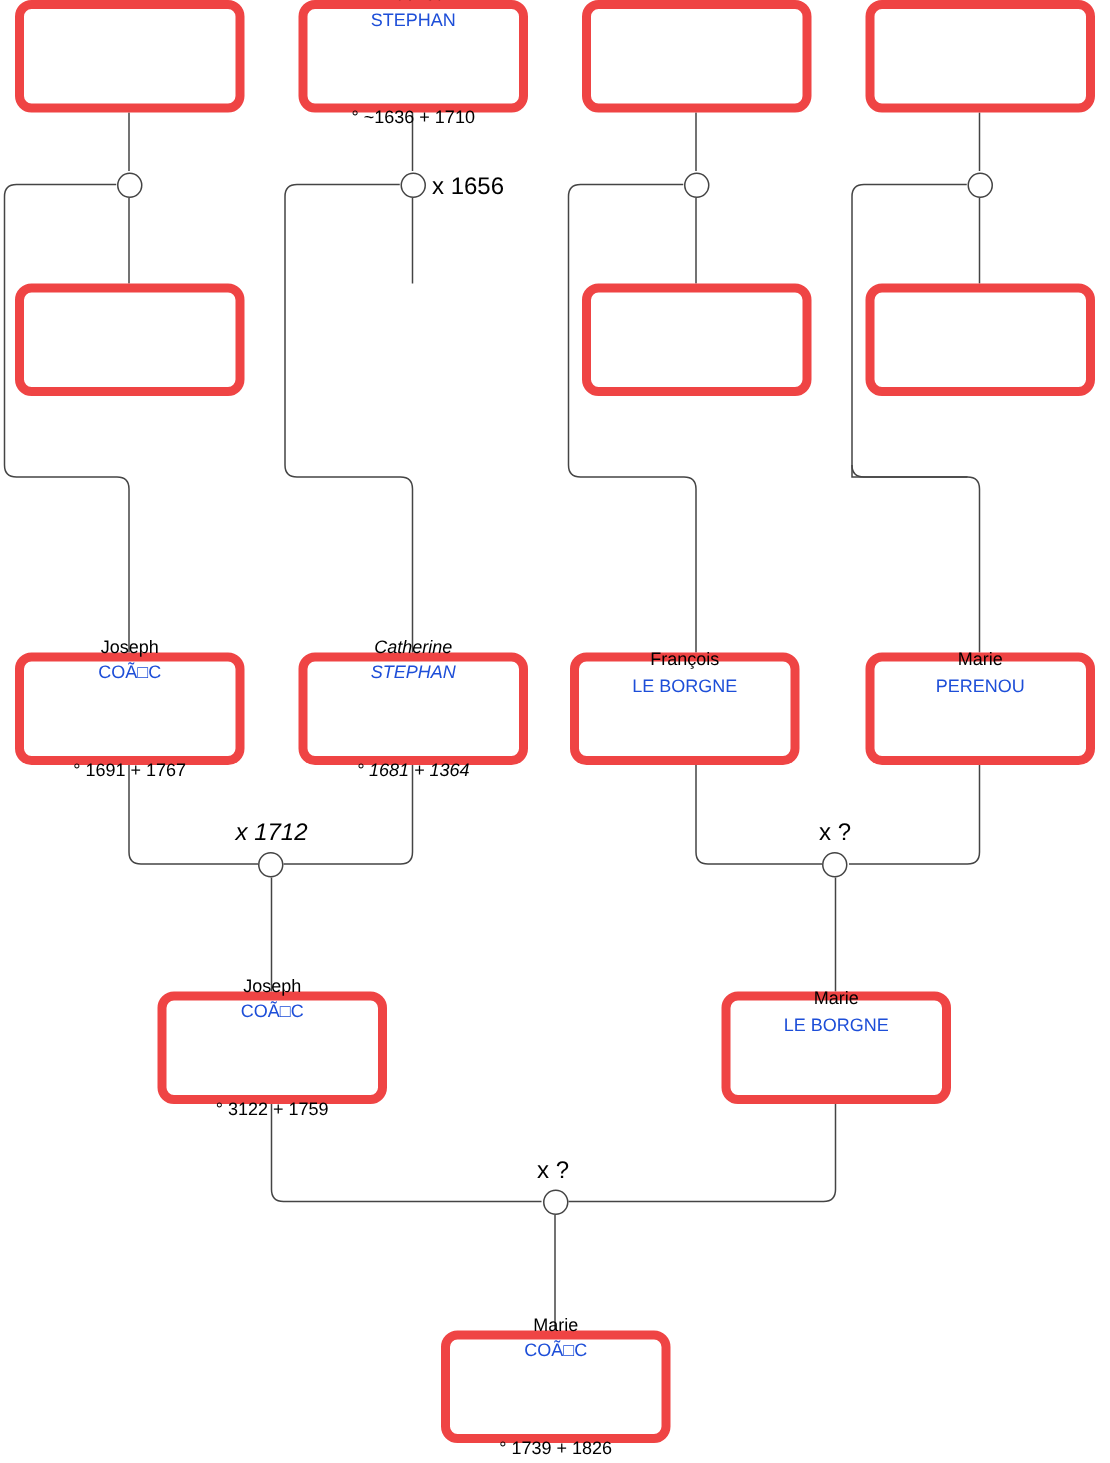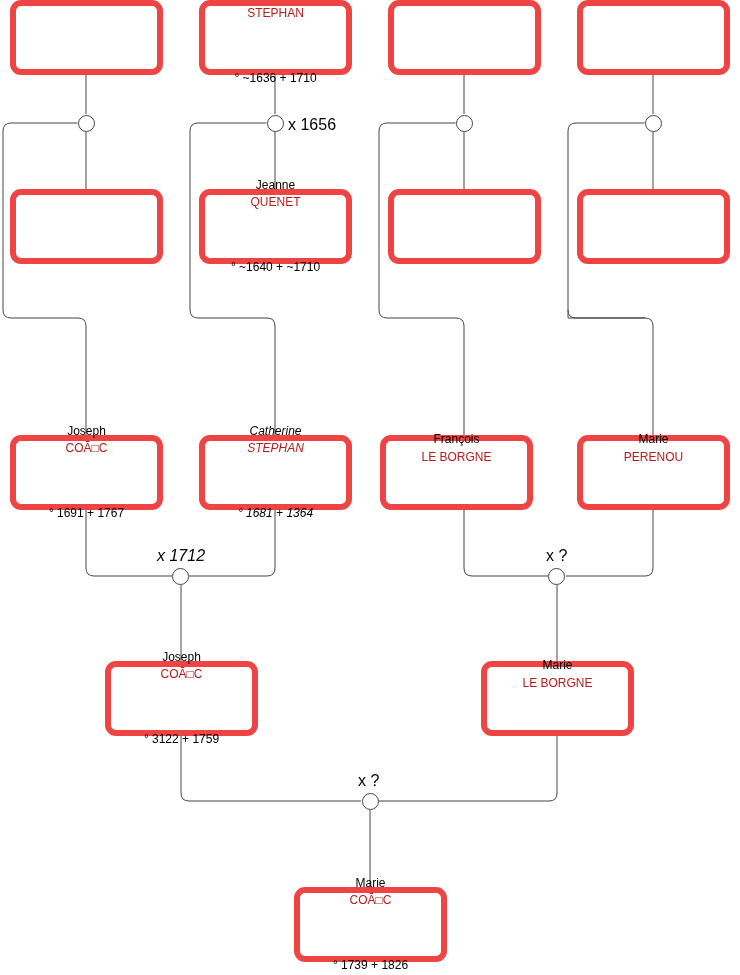--- a/index.html
+++ b/index.html
@@ -44,21 +44,21 @@
     justify-content: center;
     line-height: 1.42;
   }
   .node-box .nm {
     font-size: 12px;
     color: #000000;
     white-space: nowrap;
   }
   .node-box .sn {
     font-size: 12px;
-    color: #b91c1c;
+    color: #1d4ed8;
     white-space: nowrap;
   }
   .node-box .dt {
     font-size: 12px;
     color: #000000;
     white-space: nowrap;
     margin-top: 48px;
   }
 
   .union-dot {
@@ -149,25 +149,20 @@
 
   <div class="union-dot" style="left:644.5px; top:114.5px;"></div>
   <span class="union-label" style="left:666px; top:116px;"></span>
 
   <div class="node-box empty" style="left:10px; top:189px;">
     
     
     
   </div>
 
-  <div class="node-box" style="left:199px; top:189px;">
-    <span class="nm">Jeanne</span>
-    <span class="sn">QUENET</span>
-    <span class="dt">° ~1640 + ~1710</span>
-  </div>
 
   <div class="node-box empty" style="left:388px; top:189px;">
     
     
     
   </div>
 
   <div class="node-box empty" style="left:577px; top:189px;">
     
     

